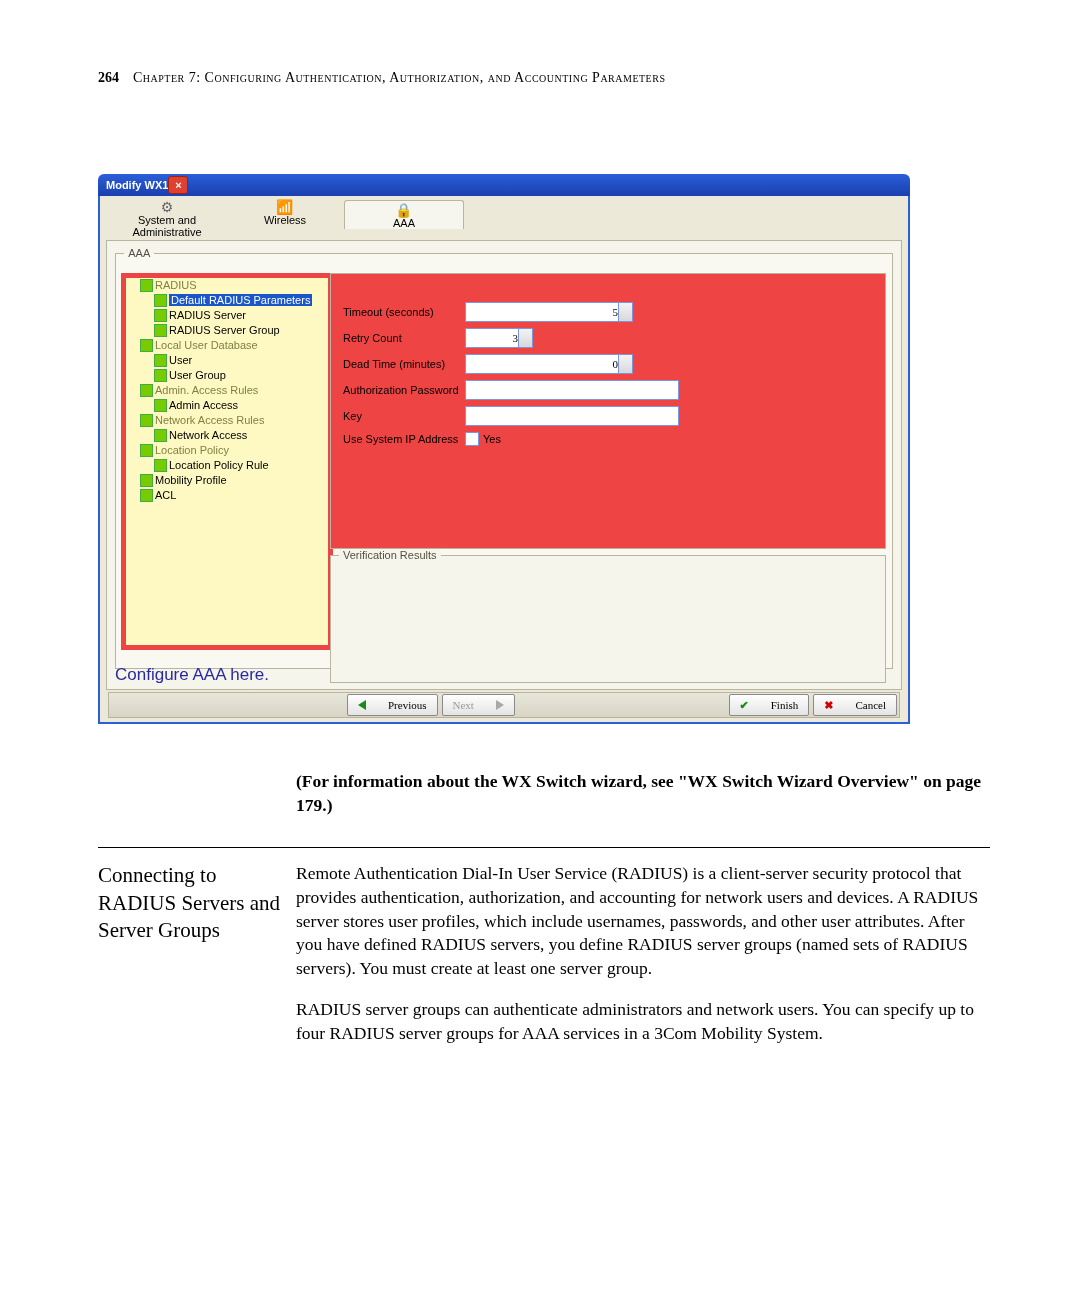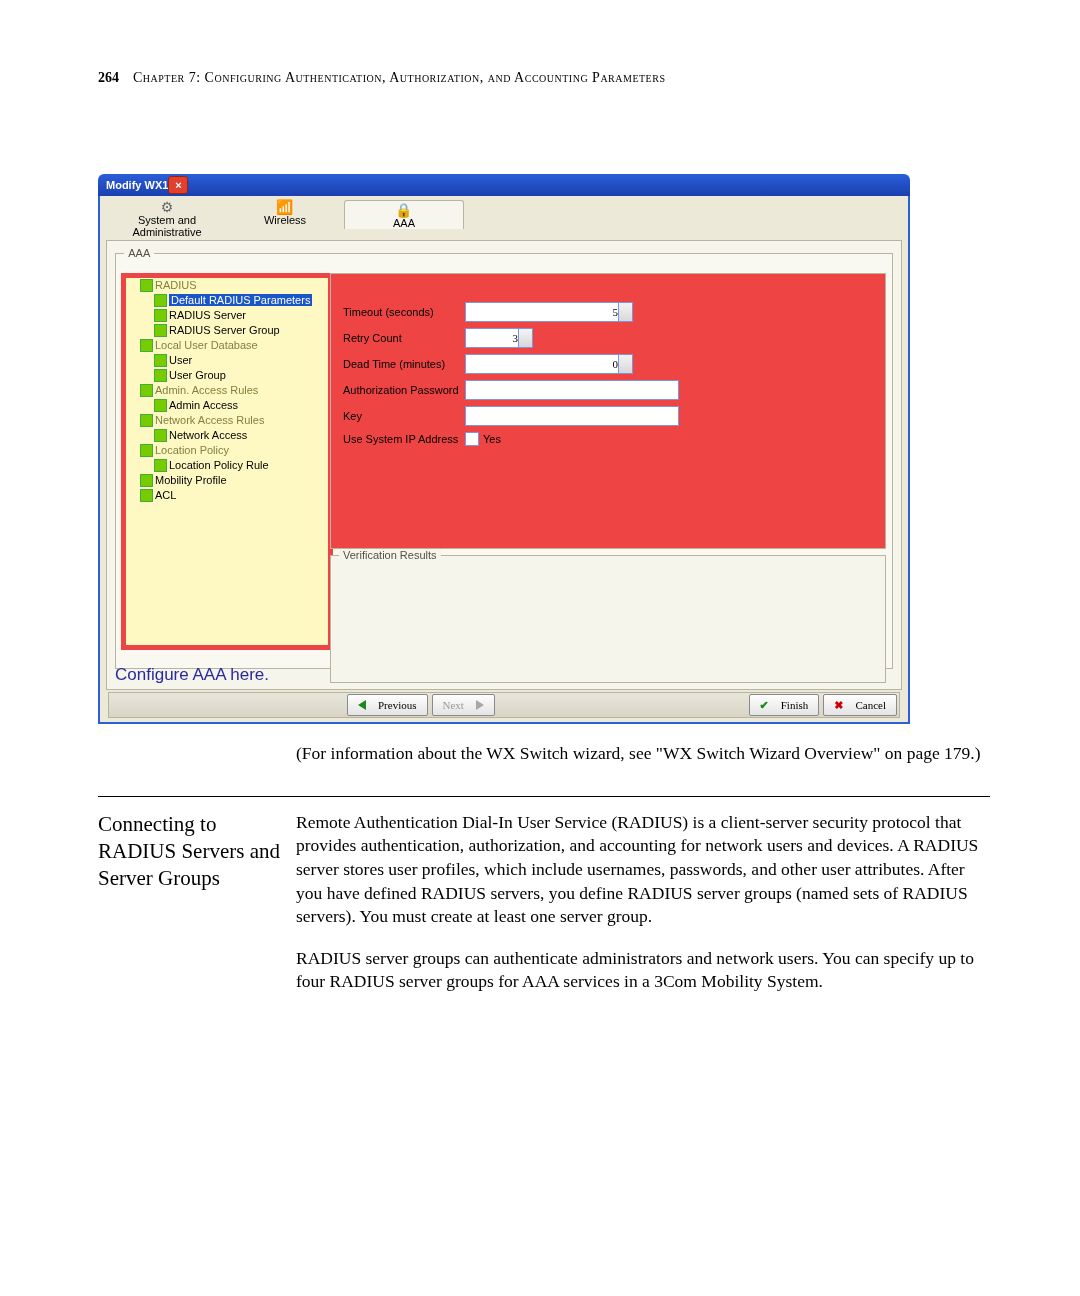--- a/index.html
+++ b/index.html
@@ -34,29 +34,29 @@
   .row input[type=text]{height:18px;border:1px solid #7a96df;background:#fff;font:11px Tahoma;padding:0 4px;}
   .spin{width:152px;height:18px;border:1px solid #7a96df;background:#fff;display:flex;align-items:center;justify-content:flex-end;padding-right:14px;position:relative;font:11px Tahoma;}
   .spin.small{width:52px;}
   .spin::after{content:"";position:absolute;right:0;top:0;bottom:0;width:13px;border-left:1px solid #7a96df;background:linear-gradient(#f4f4f4,#d8d8d8);}
   .chkbox{width:12px;height:12px;border:1px solid #7a96df;background:#fff;display:inline-block;margin-right:4px;vertical-align:middle;}
   .verif{border:1px solid #b8b4a0;background:#f6f5ec;height:128px;margin-top:6px;box-sizing:border-box;position:relative;}
   .verif .t{position:absolute;top:-7px;left:8px;font-size:11px;background:#f6f5ec;padding:0 4px;color:#545044;}
   .status{position:absolute;left:8px;right:8px;bottom:4px;font-size:17px;color:#2a2aa0;}
   .btnbar{position:absolute;left:8px;right:8px;bottom:4px;height:24px;background:linear-gradient(#e8e6da,#d8d5c6);border:1px solid #b8b4a0;display:flex;align-items:center;}
   .btnbar .spacer{flex:1;}
-  .btn{height:20px;border:1px solid #8a8a8a;background:linear-gradient(#fefefe,#e4e4e4);font:11px Tahoma;display:flex;align-items:center;gap:12px;padding:0 10px;margin:0 2px;border-radius:2px;color:#000;}
+  .btn{height:20px;border:1px solid #8a8a8a;background:linear-gradient(#fefefe,#e4e4e4);font:11px Tahoma;display:flex;align-items:center;gap:22px;padding:0 10px;margin:0 2px;border-radius:2px;color:#000;}
   .btn.dis{color:#9a9a9a;}
   .btn .g{color:#1a8a1a;font-weight:bold;}
   .btn .r{color:#c00;font-weight:bold;}
   .btn .arrow-l{width:0;height:0;border-top:5px solid transparent;border-bottom:5px solid transparent;border-right:8px solid #1a8a1a;}
   .btn .arrow-r{width:0;height:0;border-top:5px solid transparent;border-bottom:5px solid transparent;border-left:8px solid #a8a8a8;}
 
   
-  .para{margin:16px 0 0 198px;font-size:17.5px;line-height:1.35;}
+  .para{margin:44px 0 0 198px;font-size:17.5px;line-height:1.35;font-weight:bold;}
   .hr{border:none;border-top:1.5px solid #000;margin:30px 0 14px;}
   .twocol{display:flex;align-items:flex-start;}
   .side{width:198px;font-weight:normal;font-size:21px;line-height:1.3;}
   .body{flex:1;font-size:17.5px;line-height:1.35;}
   .body p{margin:0 0 18px 0;}
 </style>
 </head>
 <body>
 
 <div class="page">

